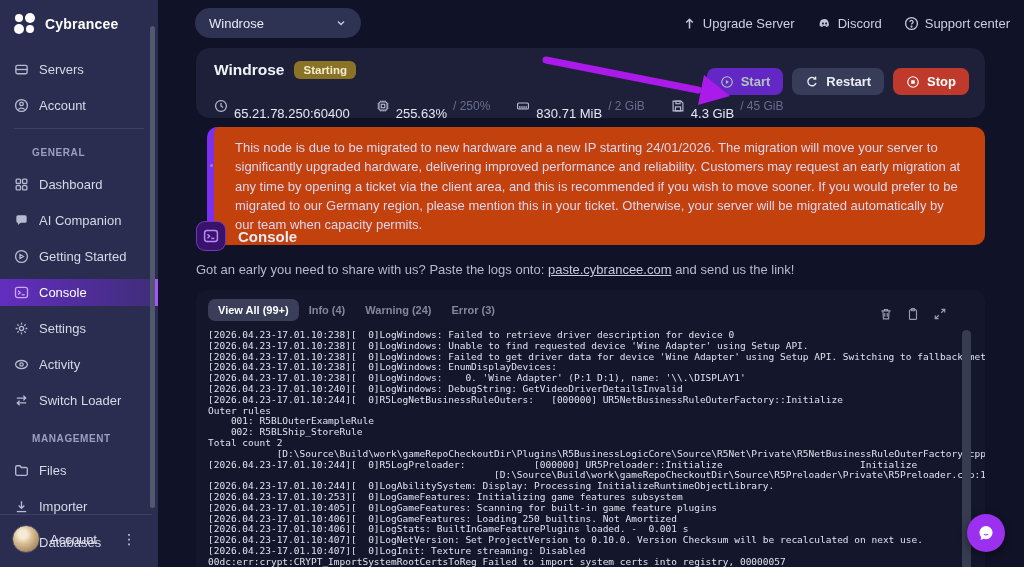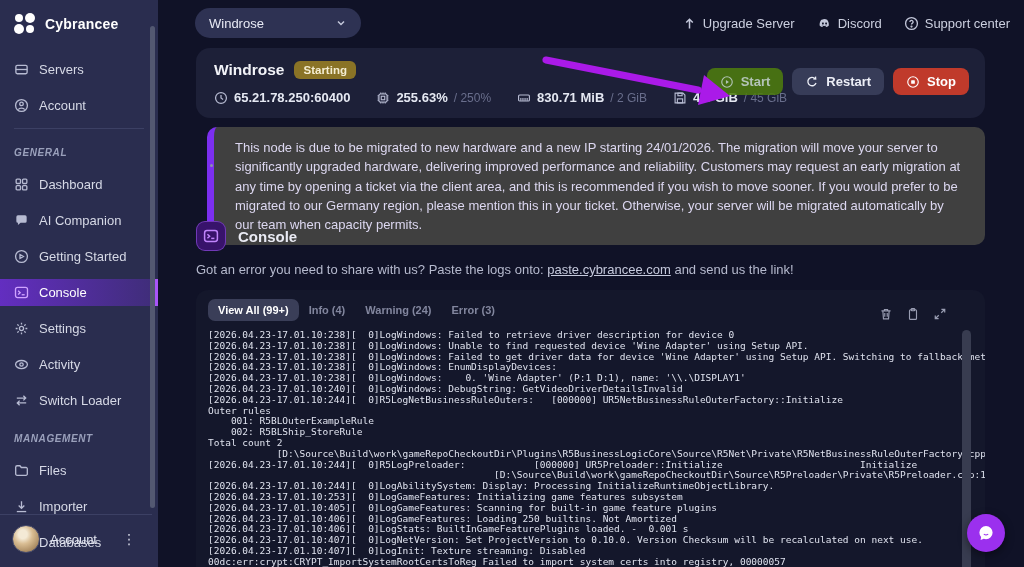--- a/index.html
+++ b/index.html
@@ -16,21 +16,21 @@
   .brand-dots i:nth-child(2){ left:11px; top:0;    width:10px; height:10px; }
   .brand-dots i:nth-child(3){ left:0;    top:11px; width:10px; height:10px; }
   .brand-dots i:nth-child(4){ left:12px; top:12px; width:8px;  height:8px; }
   .brand-name { font-size:14px; font-weight:bold; color:#ffffff; letter-spacing:.2px; }
   .side-item { display:flex; align-items:center; gap:10px; padding:6px 14px; margin:9px 0; font-size:13px; color:#d6d9e6; cursor:pointer; }
   .side-item .icn { width:15px; height:15px; flex:0 0 auto; color:#b7bbd2; display:flex; align-items:center; justify-content:center; }
   .side-item .icn svg { width:15px; height:15px; }
   .side-item.active { background:linear-gradient(90deg, rgba(118,46,230,.75), rgba(118,46,230,.28)); border-right:4px solid #a855f7; color:#ffffff; padding-right:10px; }
   .side-item.active .icn { color:#cfa3ff; }
   .side-sep { height:1px; background:#3c4064; margin:8px 14px; }
-  .side-head { font-size:10px; font-weight:bold; letter-spacing:.6px; color:#9aa0bb; padding:10px 14px 4px 14px;font-style:italic; }
+  .side-head { font-size:10px; font-weight:bold; letter-spacing:.6px; color:#9aa0bb; padding:10px 14px 4px 32px; }
   .side-scrollbar { position:absolute; right:3px; top:26px; width:5px; height:482px; background:#535871; border-radius:3px; }
   .side-footer { position:absolute; left:0; right:6px; bottom:0; border-top:1px solid #3c4064; padding:10px 12px 14px 12px; display:flex; align-items:center; gap:10px; }
   .avatar { width:28px; height:28px; border-radius:50%; background:radial-gradient(circle at 38% 32%, #f4ead6 0 18%, #d9bd93 40%, #a98a61 75%, #6f5a3e); border:1px solid #4a4e6e; flex:0 0 auto; }
   .side-footer .lbl { font-size:13px; color:#e3e5f0; flex:1; }
   .kebab { color:#cfd2e0; font-size:14px; line-height:1; padding:2px 4px; cursor:pointer; }
 
   
   .topbar { position:absolute; left:158px; top:0; right:0; height:46px; }
   .server-select { position:absolute; left:37px; top:8px; width:166px; height:30px; background:#2e3253; border-radius:16px; display:flex; align-items:center; justify-content:space-between; padding:0 14px; color:#e8eaf5; font-size:13px; cursor:pointer; }
   .server-select svg { width:12px; height:12px; color:#c3c7da; }
@@ -39,32 +39,32 @@
   .top-link svg { width:15px; height:15px; color:#c3c7da; }
 
   
   .server-card { position:absolute; left:196px; top:48px; width:789px; height:70px; background:#1d2038; border-radius:14px; padding:13px 18px; }
   .sc-row1 { display:flex; align-items:center; gap:10px; }
   .sc-name { font-size:15.5px; font-weight:bold; color:#f2f3f8; }
   .badge { background:#8a7326; color:#f4edd2; font-size:11.5px; font-weight:bold; padding:3px 9px; border-radius:6px; }
   .sc-stats { display:flex; align-items:center; gap:26px; margin-top:11px; }
   .stat { display:flex; align-items:center; gap:6px; font-size:13px; }
   .stat svg { width:14px; height:14px; color:#b7bbd2; }
-  .stat .val { color:#e5e8f2; font-weight:bold; }
+  .stat .val { color:#e5e8f2; font-weight:normal;margin-top:16px; }
   .stat .lim { color:#696e8c; font-size:12px; }
   .sc-buttons { position:absolute; right:16px; top:20px; display:flex; gap:9px; }
   .btn { display:flex; align-items:center; gap:7px; border:none; border-radius:8px; padding:6px 13px; font-size:13px; font-weight:bold; font-family:inherit; cursor:pointer; }
   .btn svg { width:14px; height:14px; }
-  .btn-start { background:#4d7c0f; color:#c8dbc9; opacity:.88; }
+  .btn-start { background:#6d28d9; color:#c8dbc9; opacity:.88; }
   .btn-restart { background:#373c58; color:#eceef6; }
   .btn-stop { background:#c03a2b; color:#ffffff; }
   .arrow-overlay { position:absolute; left:538px; top:48px; width:215px; height:62px; z-index:5; pointer-events:none; }
 
   
-  .notice { position:absolute; left:207px; top:127px; width:778px; background:#404040; border-left:7px solid #7c2ff0; border-radius:10px; padding:11px 20px 11px 21px; color:#dcd7f0; font-size:13px; line-height:19.3px; }
+  .notice { position:absolute; left:207px; top:127px; width:778px; background:#c2410c; border-left:7px solid #7c2ff0; border-radius:10px; padding:11px 20px 11px 21px; color:#dcd7f0; font-size:13px; line-height:19.3px; }
   .notice-dot { position:absolute; left:210px; top:164px; width:3px; height:3px; background:#8a8fae; border-radius:50%; }
 
   
   .console-head { position:absolute; left:196px; top:221px; display:flex; align-items:center; gap:12px; }
   .console-badge { width:30px; height:30px; border-radius:9px; background:#38136b; border:1px solid rgba(160,90,245,.55); display:flex; align-items:center; justify-content:center; color:#c084fc; }
   .console-badge svg { width:16px; height:16px; }
   .console-title { font-size:15px; font-weight:bold; color:#e9eaf3; }
   .help-line { position:absolute; left:196px; top:262px; font-size:13px; color:#b6bace; }
   .help-line .link { text-decoration:underline; cursor:pointer; color:#c6cadd; }
 
@@ -356,21 +356,21 @@
       <svg viewBox="0 0 16 16" fill="none" stroke="currentColor" stroke-width="1.5">
           <rect x="1.6" y="2.6" width="12.8" height="10.8" rx="2.4"></rect>
           <path d="M4.4 6.2 l2.2 2 -2.2 2"></path>
           <line x1="8.2" y1="10.4" x2="11.4" y2="10.4"></line>
         </svg>
     </span>
     <span class="console-title">Console</span>
   </div>
 
   <div class="help-line">
-    <span>Got an error you need to share with us? Paste the logs onto: </span><span class="link">paste.cybrancee.com</span><span> and send us the link!</span>
+    <span>Got an early you need to share with us? Paste the logs onto: </span><span class="link">paste.cybrancee.com</span><span> and send us the link!</span>
   </div>
 
   <section class="console-panel">
     <div class="console-toolbar">
       <span class="tab active">View All (99+)</span>
       <span class="tab">Info (4)</span>
       <span class="tab">Warning (24)</span>
       <span class="tab">Error (3)</span>
       <span class="toolbar-icons">
         <svg viewBox="0 0 16 16" fill="none" stroke="currentColor" stroke-width="1.3">

